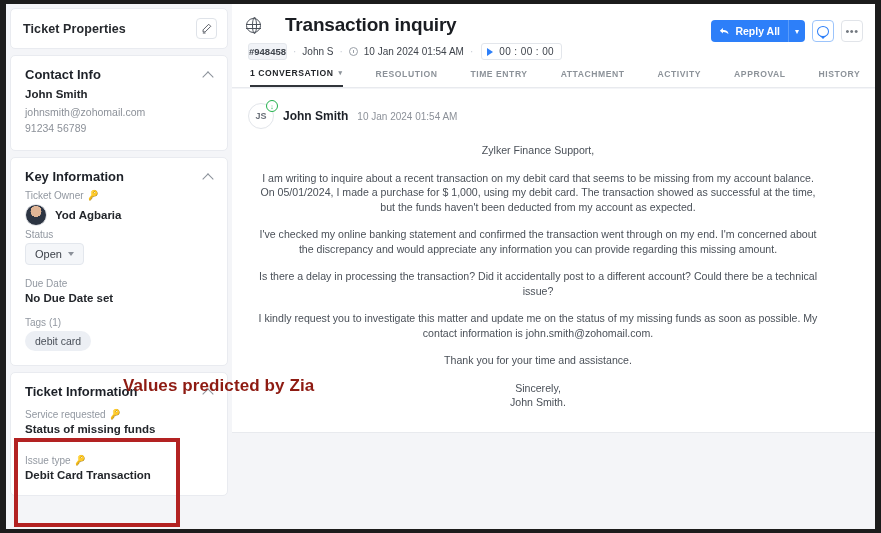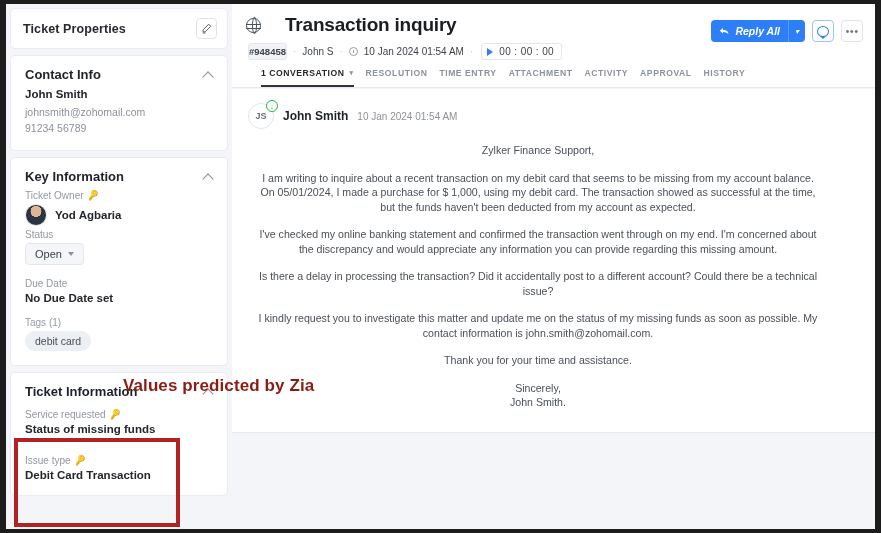--- a/index.html
+++ b/index.html
@@ -152,21 +152,21 @@
     display:flex; align-items:center; gap:6px; margin-left: 2px;
     border:1px solid #e3e6eb; border-radius:3px; padding: 2px 7px 2px 5px;
     background:#fff; cursor:pointer;text-align:right;
   }
   .play-tri {
     width:0; height:0; border-top: 4.2px solid transparent;
     border-bottom: 4.2px solid transparent; border-left: 6.5px solid #2d7ff9;
   }
   .timer-val { font-size: 10px; color: #3f444c; letter-spacing: .4px; }
 
-  .head-actions { position:absolute; right: 12px; top: 16px; display:flex; align-items:center; gap:7px;font-style:italic; }
+  .head-actions { position:absolute; right: 12px; top: 16px; display:flex; align-items:center; gap:7px; }
   .reply-all {
     display:flex; align-items:center; background:#2d7ff9; border-radius:4px;
     height: 22px; cursor:pointer; overflow:hidden;
   }
   .reply-all-main {
     display:flex; align-items:center; gap:5px; padding: 0 8px 0 8px;
     color:#fff; font-size: 10.5px; font-weight: bold;
   }
   .reply-split {
     border-left: 1px solid #5a9cfb; padding: 0 6px; height:100%;
@@ -183,22 +183,22 @@
     position: relative;
   }
   .bubble::after {
     content:""; position:absolute; left:1.5px; bottom:-3px;
     width:0;height:0; border-left:3px solid transparent; border-right:3px solid transparent;
     border-top: 3.5px solid #2d7ff9;
   }
   .dots { font-size: 11px; color:#72787f; letter-spacing: .5px; line-height: 6px; }
 
   #tabs {
-    position:absolute; left: 15px; bottom: 0; display:flex; align-items:flex-start;
-    gap: 12px; padding-left: 14px;
+    position:absolute; left: 4px; bottom: 0; display:flex; align-items:center;
+    gap: 33px; padding-left: 14px;
   }
   .tab {
     font-size: 8.6px; font-weight: bold; color:#8c9299; letter-spacing: .55px;
     padding-bottom: 7px; cursor:pointer; display:flex; align-items:center; gap:5px;
   }
   .tab.active { color: #23262b; border-bottom: 2px solid #31353b; }
 
   
   #conv-card {
     position: absolute; left: 0; top: 85px; right: 0;

